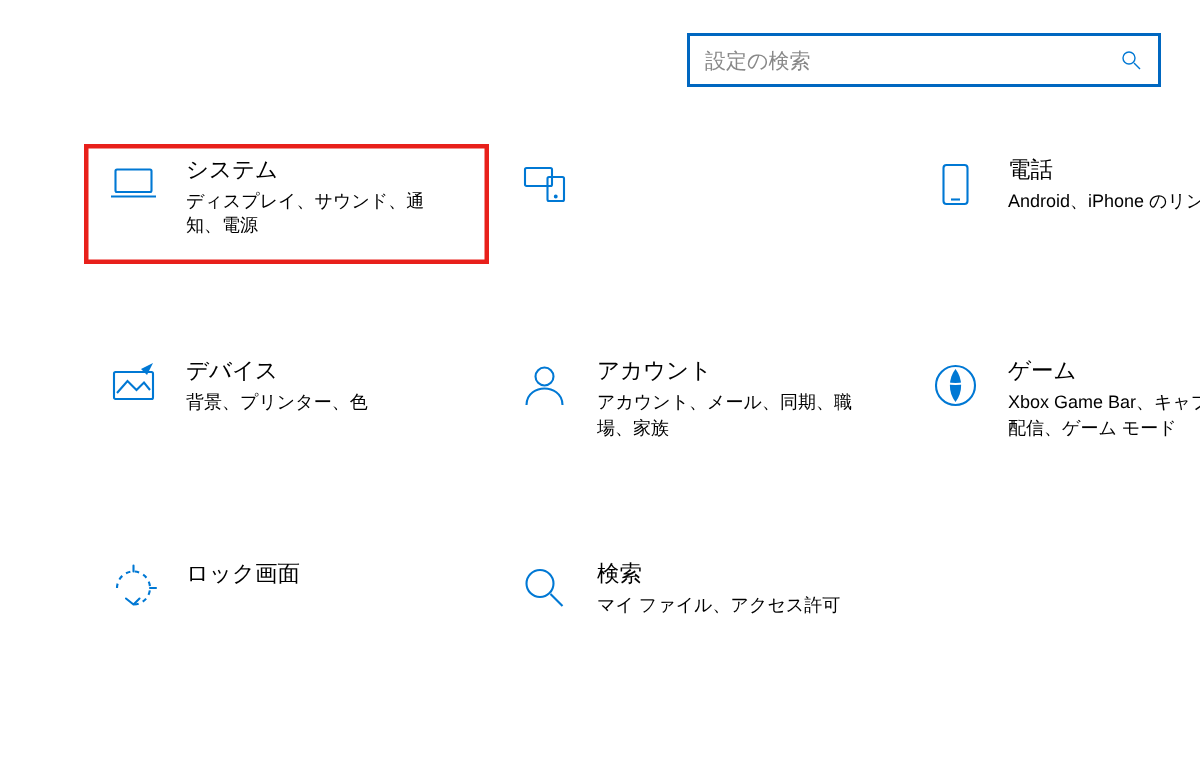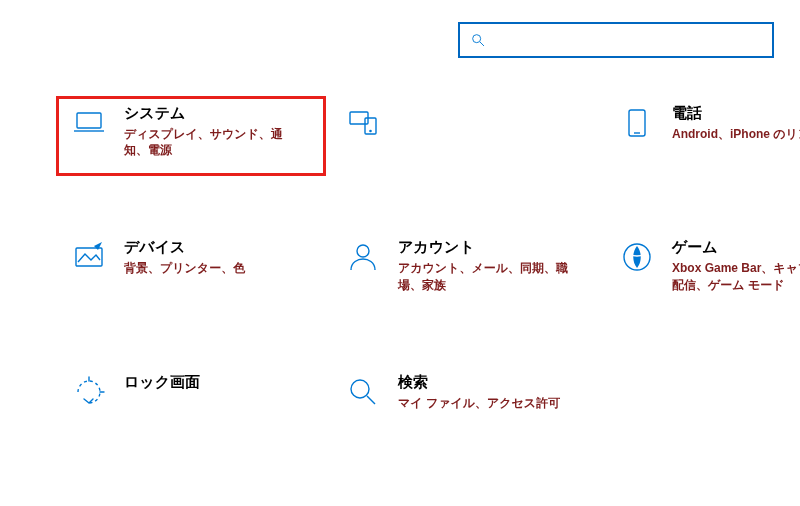--- a/index.html
+++ b/index.html
@@ -7,32 +7,33 @@
 
     .search-wrap { position:absolute; left:458px; top:22px; width:316px; height:36px; border:2px solid #0067c0; display:flex; align-items:center; padding:0 10px; }
     .search-wrap input { flex:1; border:none; outline:none; font-size:14px; background:transparent; color:#666; }
     .search-wrap input::placeholder { color:#888; }
     .search-wrap .sicon { width:16px; height:16px; display:flex; align-items:center; justify-content:center; }
 
     .grid { position:absolute; left:72px; top:96px; right:0; display:grid; grid-template-columns:274px 274px 274px; grid-auto-rows:auto; row-gap:64px; column-gap:0; }
 
     .item { display:flex; align-items:flex-start; text-align:left; cursor:default; padding:8px 0; }
     .item .icon { width:34px; height:34px; margin-right:18px; margin-top:2px; display:flex; align-items:center; justify-content:center; flex-shrink:0; }
-    .item .txt { min-width:0;font-weight:bold; }
+    .item .txt { min-width:0; }
     .item .ttl { font-size:15px; color:#000; margin-bottom:3px; white-space:nowrap; }
-    .item .sub { font-size:12px; color:#7f1d1d; line-height:1.35; max-width:180px; word-break:break-all; }
+    .item .sub { font-size:12px; color:#000000; line-height:1.35; max-width:180px; word-break:break-all; }
 
     .highlight-box { position:absolute; left:56px; top:96px; width:270px; height:80px; border:3px solid #e8201b; pointer-events:none; }
 
     svg { width:100%; height:100%; stroke:#0078d4; stroke-width:1.4; fill:none; }
   </style>
 </head>
 <body>
 
 <div class="search-wrap">
+  <input type="text" placeholder="設定の検索" style="">
   <span class="sicon">
     <svg viewBox="0 0 24 24">
         <circle cx="10" cy="10" r="6"></circle>
         <line x1="15" y1="15" x2="21" y2="21"></line>
       </svg>
   </span>
 </div>
 
 <div class="grid">
 

